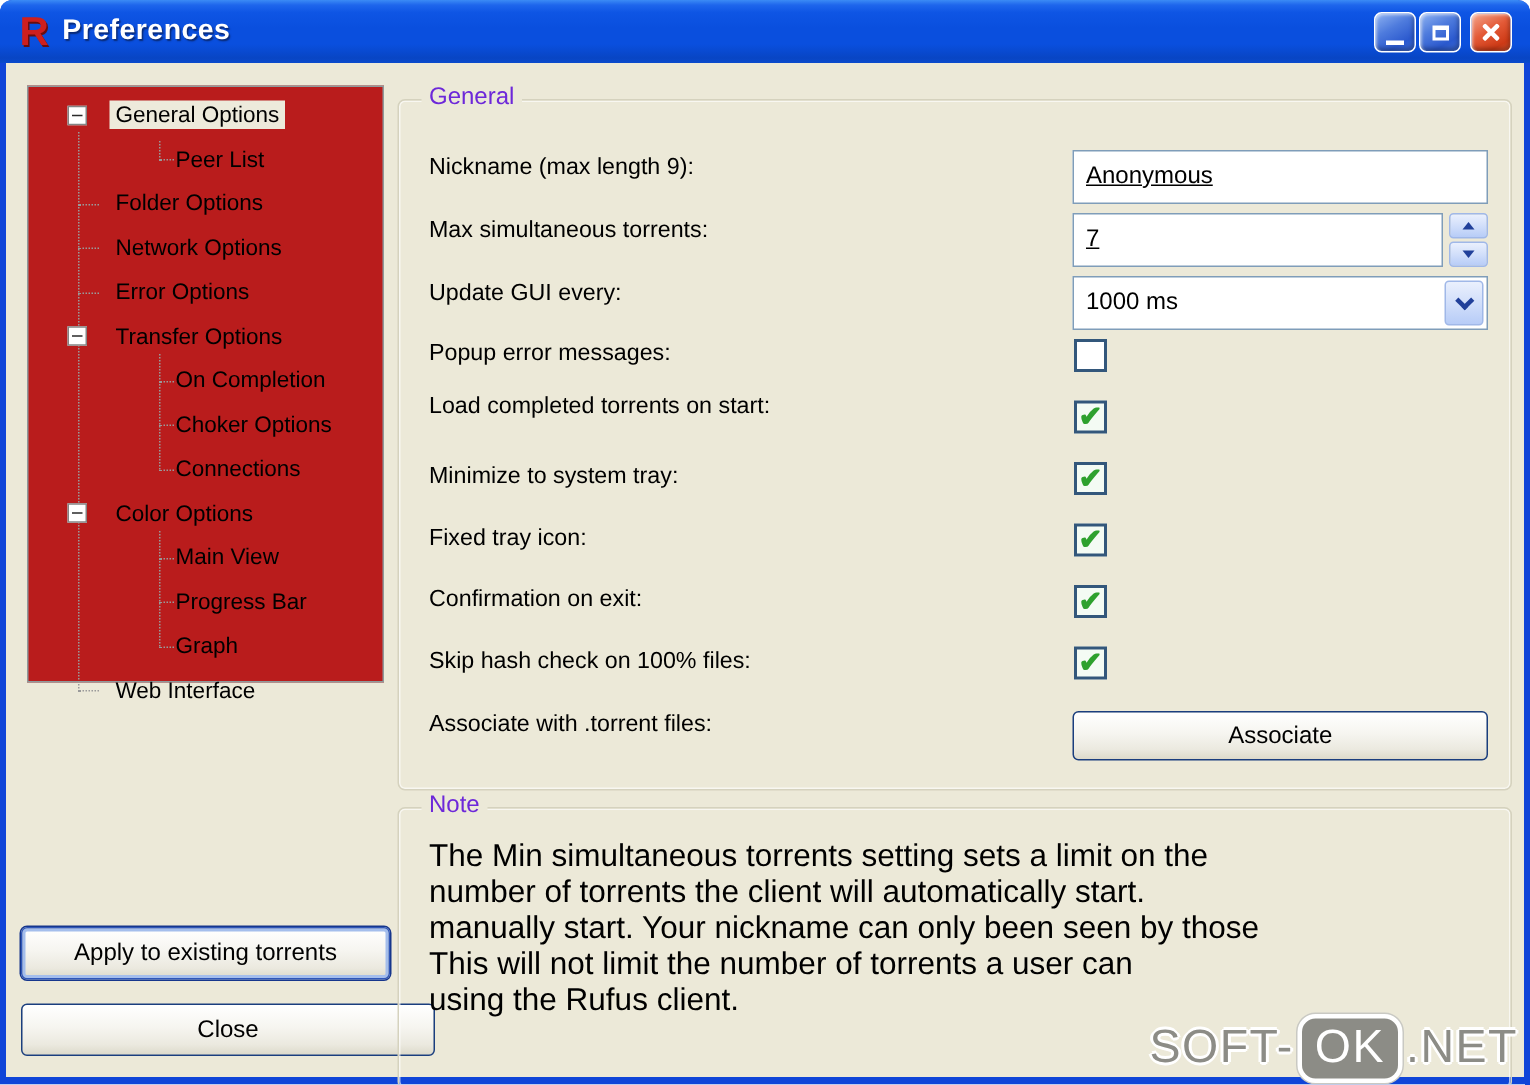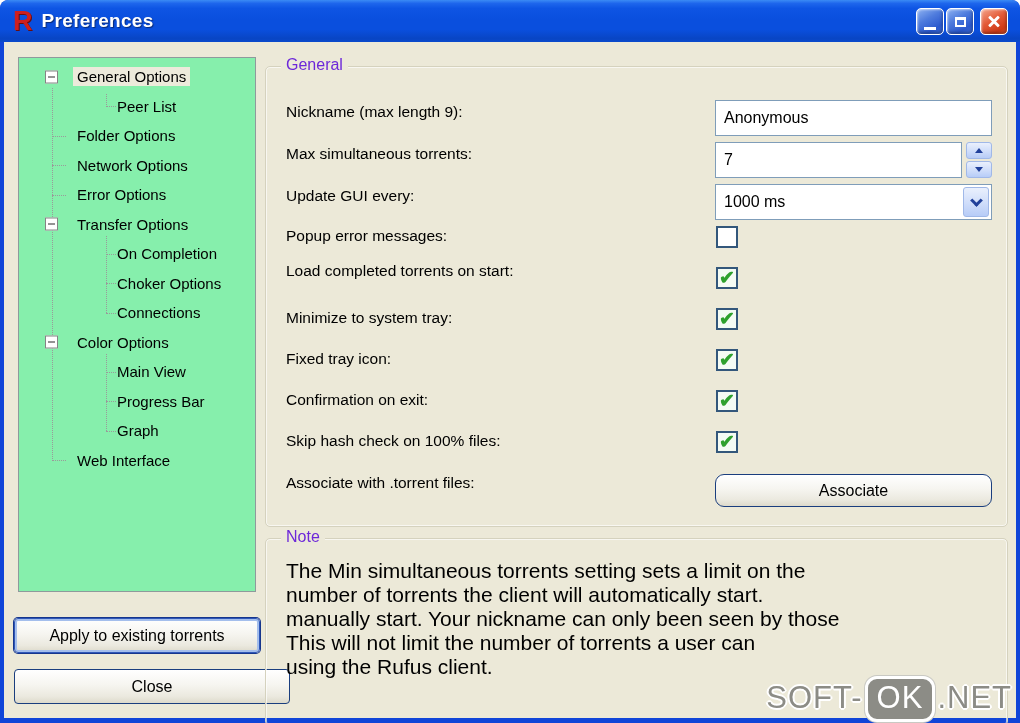--- a/index.html
+++ b/index.html
@@ -47,22 +47,22 @@
   .glyph-x::after { transform:rotate(-45deg); }
 
   
   .client {
     position:absolute; left:4px; top:42px; width:1012px; height:676px;
     background:#ECE9D8;
   }
 
   
   .tree {
-    position:absolute; left:14px; top:15px; width:238px; height:535px;
-    background:#86efac; border:1px solid #8F9A9C; padding-top:4px;
+    position:absolute; left:14px; top:15px; width:238px; height:398px;
+    background:#b91c1c; border:1px solid #8F9A9C; padding-top:4px;
     font-size:15px; color:#000;
   }
   .trunk { position:absolute; border-left:1px dotted #9a9a9a; width:0; }
   .trunk-main  { left:33px; top:30px; height:373px; }
   .trunk-peer  { left:87px; top:36px; height:13px; }
   .trunk-xfer  { left:87px; top:178px; height:77px; }
   .trunk-color { left:87px; top:296px; height:77px; }
   .tree-row { position:relative; height:29.5px; display:flex; align-items:center; cursor:default; }
   .tree-row.lvl0 .tree-label { margin-left:54px; }
   .tree-row.lvl1 .tree-label { margin-left:94px; }
@@ -103,21 +103,21 @@
   .gb-legend {
     position:absolute; top:-11px; left:15px; background:#ECE9D8; padding:0 5px;
     color:#6d28d9; font-size:16px;
   }
 
   .fld-label { position:absolute; left:20px; font-size:15.5px; color:#000; white-space:nowrap; }
 
   .xp-input {
     position:absolute; border:1px solid #7F9DB9; background:#fff;
     font-family:"Liberation Sans", sans-serif; font-size:16px; color:#000;
-    padding:0 8px; outline:none;
+    padding:0 8px; outline:none;text-decoration:underline;
   }
 
   
   .spin-wrap { position:absolute; left:700px; top:75px; width:26px; height:36px;
     display:flex; flex-direction:column; justify-content:space-between; }
   .spin-btn {
     height:17px; border:1px solid #A0B8E8; border-radius:3px; cursor:pointer;
     background:linear-gradient(180deg,#EAF0FD 0%,#CFDDFA 55%,#B7CCF7 100%);
     display:flex; align-items:center; justify-content:center;
   }
@@ -143,21 +143,21 @@
   .checkbox {
     position:absolute; left:450px; width:22px; height:22px;
     background:#fff; border:2px solid #33577B; cursor:pointer;
   }
   .checkbox.checked { background:#F4FBF4; }
   .checkbox.checked::after {
     content:"✔"; position:absolute; left:1px; top:-3px;
     color:#2EA12E; font-size:19px; font-weight:bold;
   }
 
-  .btn-associate { left:449px; top:407px; width:277px; height:33px;border-radius:9px; }
+  .btn-associate { left:449px; top:407px; width:277px; height:33px; }
 
   
   .note-text { padding:20px 0 0 20px; font-size:21px; line-height:24px; color:#000; }
 
   
   .watermark {
     position:absolute; right:8px; bottom:1px; z-index:20;
     font-size:31px; color:#8C8C86; letter-spacing:1px; white-space:nowrap;
     text-shadow:-2px 0 0 #fff, 2px 0 0 #fff, 0 -2px 0 #fff, 0 2px 0 #fff,
                 -1px -1px 0 #fff, 1px 1px 0 #fff, -1px 1px 0 #fff, 1px -1px 0 #fff;

